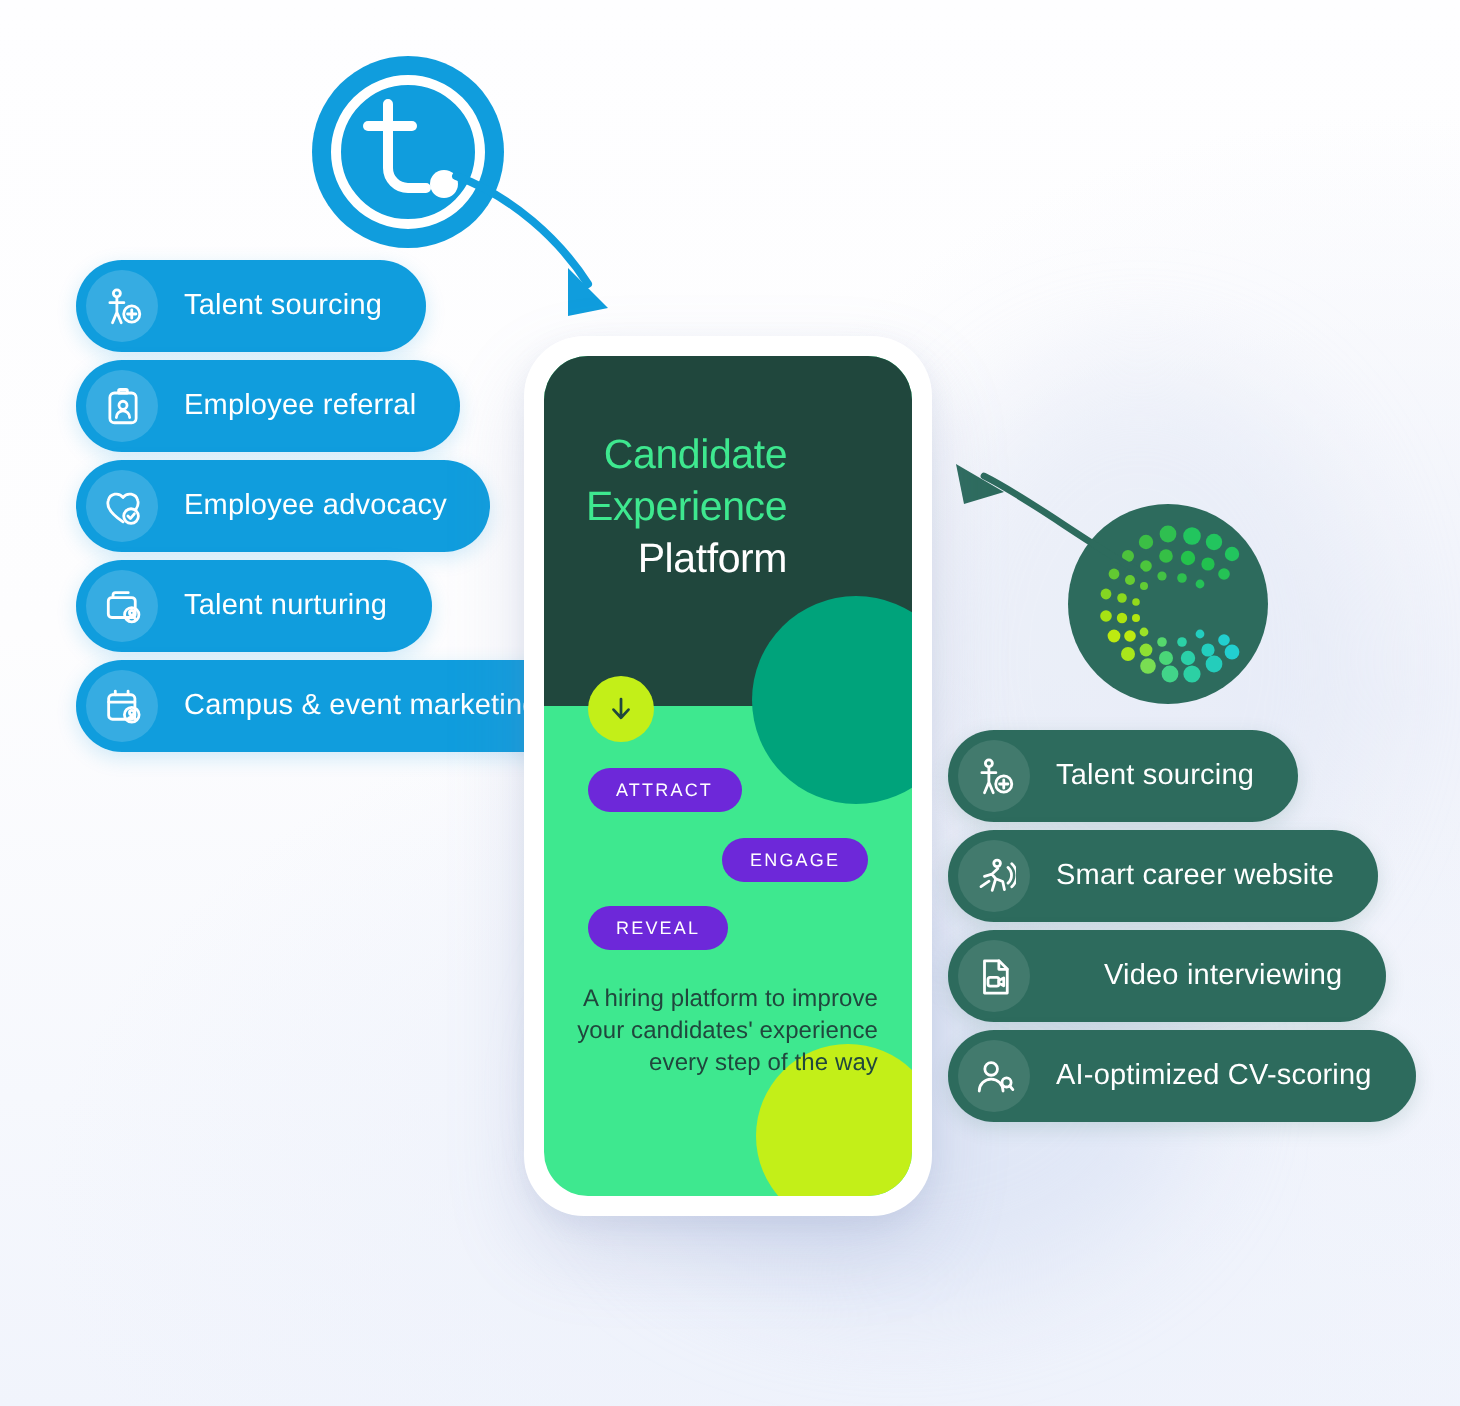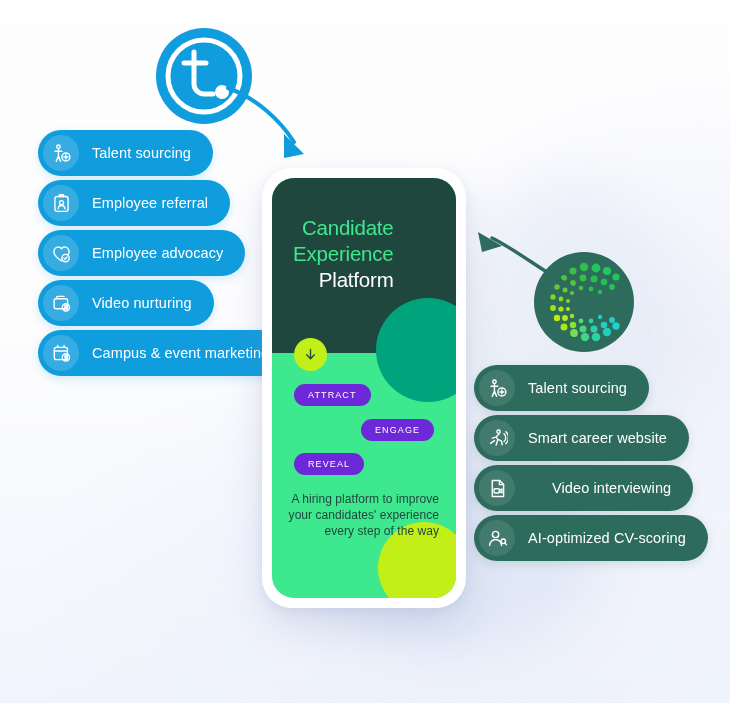--- a/index.html
+++ b/index.html
@@ -308,21 +308,21 @@
   <div class="pill pill-blue" style="top:280px;">
     <span class="icon-wrap">
       <svg width="21" height="21" viewBox="0 0 24 24" fill="none" stroke="#ffffff" stroke-width="1.6" stroke-linecap="round" stroke-linejoin="round">
         <path d="M5.6 6.6 H17 a2 2 0 0 1 2 2 V16 a2 2 0 0 1-2 2 H5.6 a2 2 0 0 1-2-2 V8.6 a2 2 0 0 1 2-2 Z"></path>
         <path d="M6.3 6.6 V5.2 a1.4 1.4 0 0 1 1.4-1.4 H15"></path>
         <circle cx="17" cy="16.4" r="4.1"></circle>
         <circle cx="17" cy="15.3" r="1.3"></circle>
         <path d="M14.7 19.2 a2.6 2.6 0 0 1 4.6 0"></path>
       </svg>
     </span>
-    <span class="pill-label">Video nurturing</span>
+    <span class="pill-label">Talent nurturing</span>
   </div>
 
   <div class="pill pill-blue" style="top:330px;">
     <span class="icon-wrap">
       <svg width="21" height="21" viewBox="0 0 24 24" fill="none" stroke="#ffffff" stroke-width="1.6" stroke-linecap="round" stroke-linejoin="round">
         <rect x="3.8" y="5" width="15" height="14" rx="2.2"></rect>
         <path d="M3.8 9.2 H18.8 M7.6 5 V2.9 M14.9 5 V2.9"></path>
         <circle cx="17" cy="16.4" r="4.2"></circle>
         <circle cx="17" cy="15.2" r="1.3"></circle>
         <path d="M14.7 19.2 a2.6 2.6 0 0 1 4.6 0"></path>

